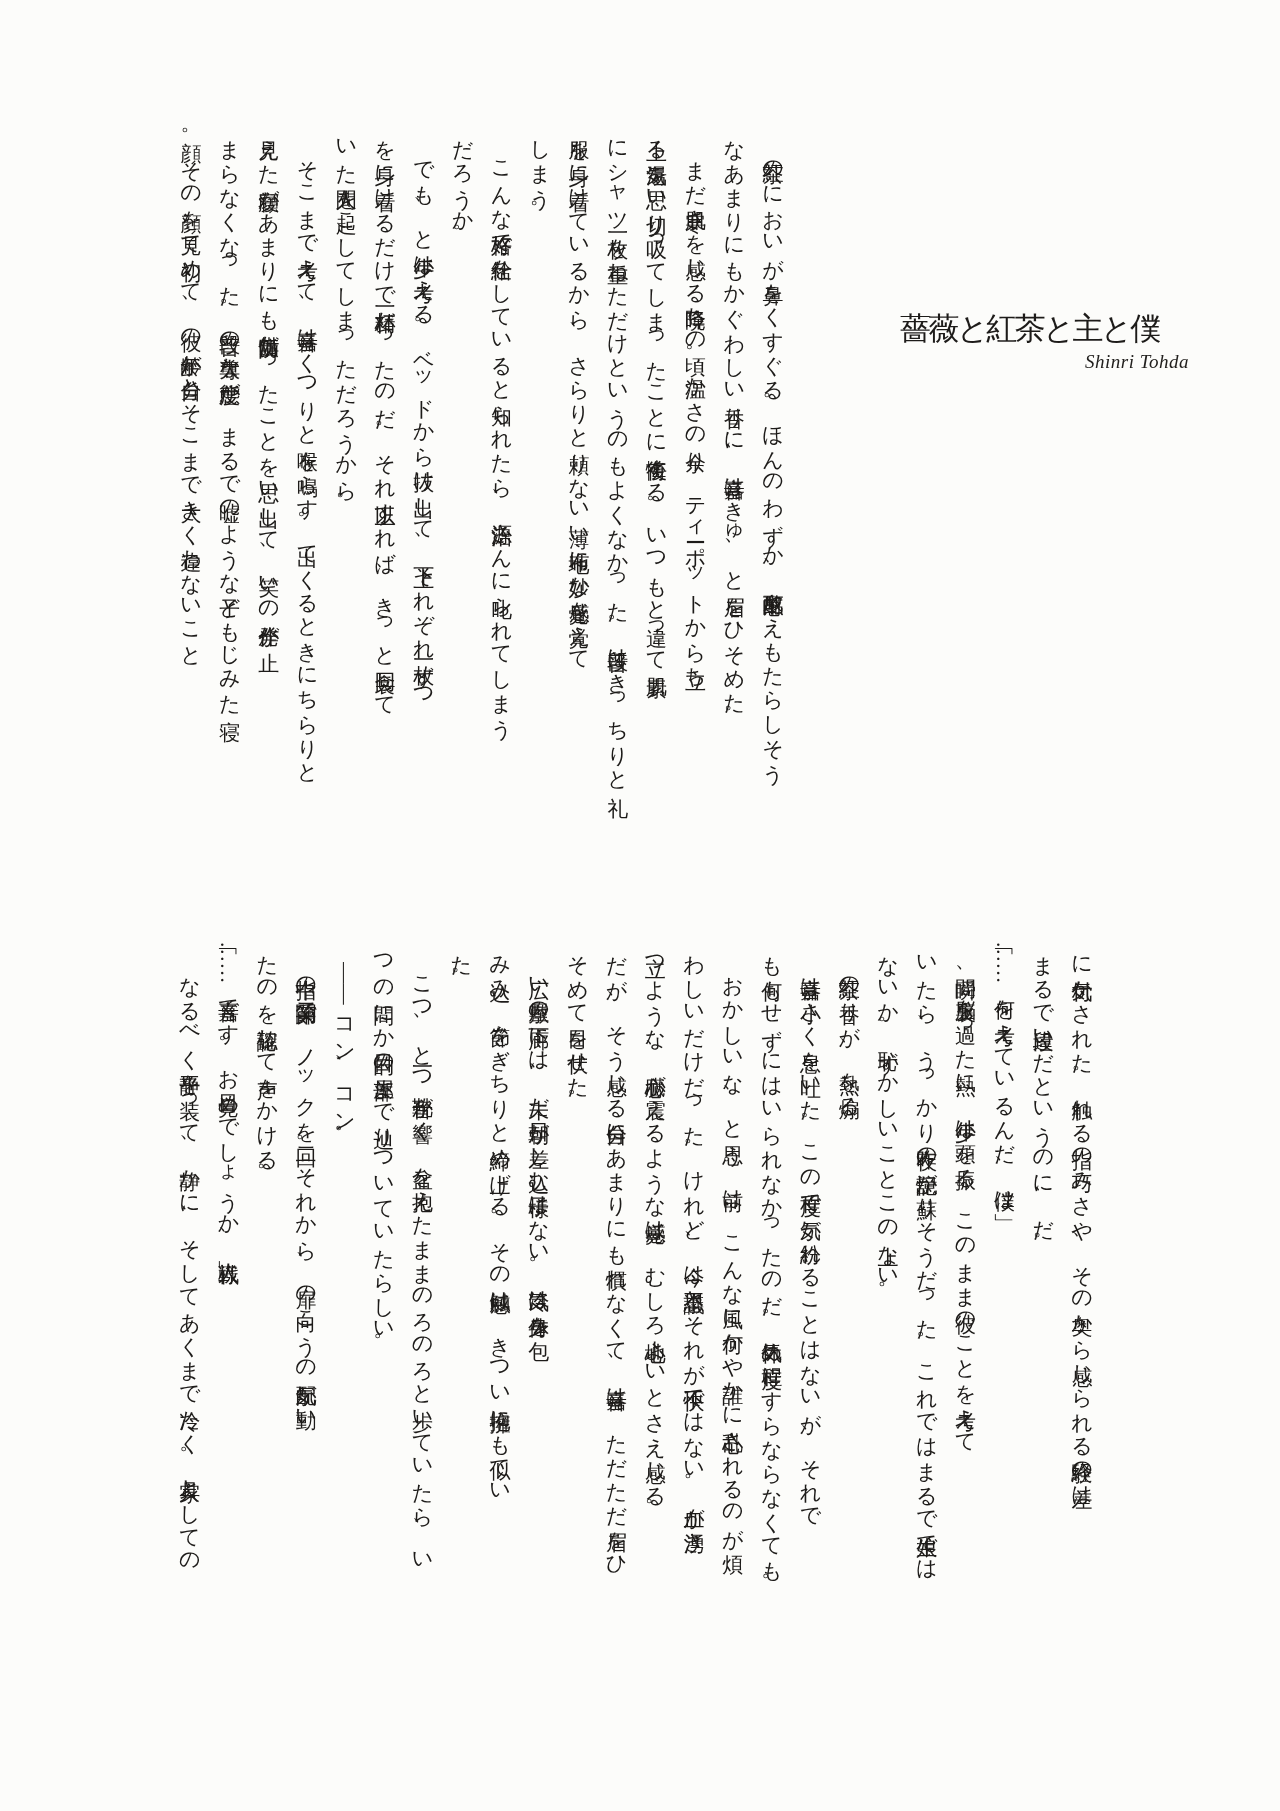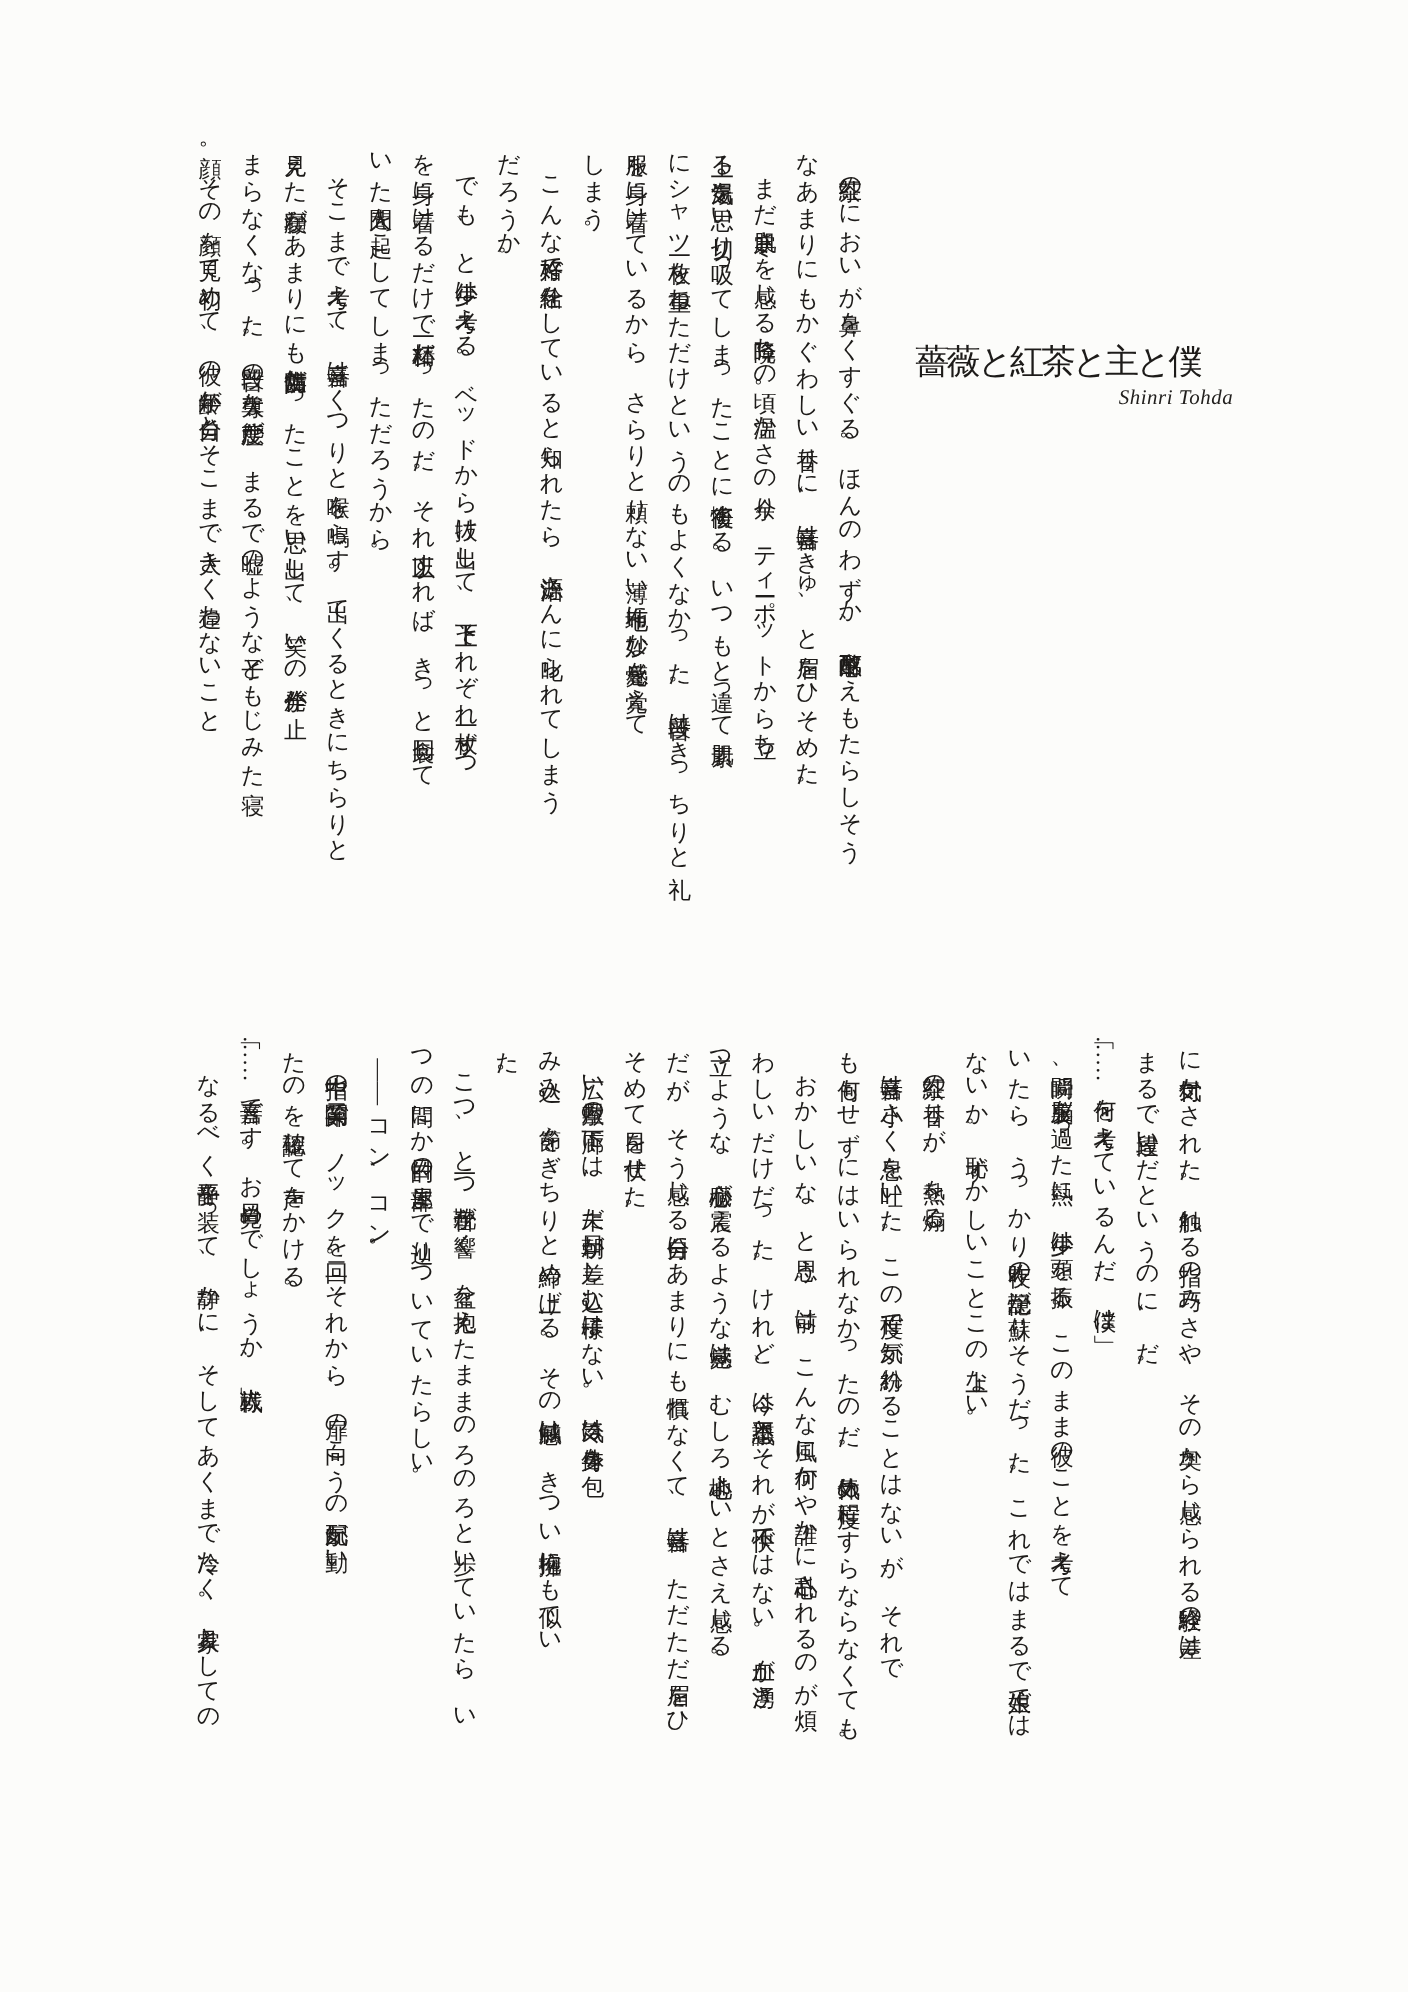--- a/index.html
+++ b/index.html
@@ -13,21 +13,21 @@
     height: 1811px;
     margin: 0 auto;
     background: #fcfcfa;
     color: #1d1b19;
     font-family: "Liberation Serif", "DejaVu Serif", serif;
     overflow: hidden;
   }
   
   .title-block {
     position: absolute;
-    left: 832px;
+    left: 900px;
     top: 311px;
     width: 300px;
   }
   .story-title {
     margin: 0;
     font-size: 31px;
     font-weight: normal;
     letter-spacing: -2.5px;
     line-height: 1.15;
     white-space: nowrap;

